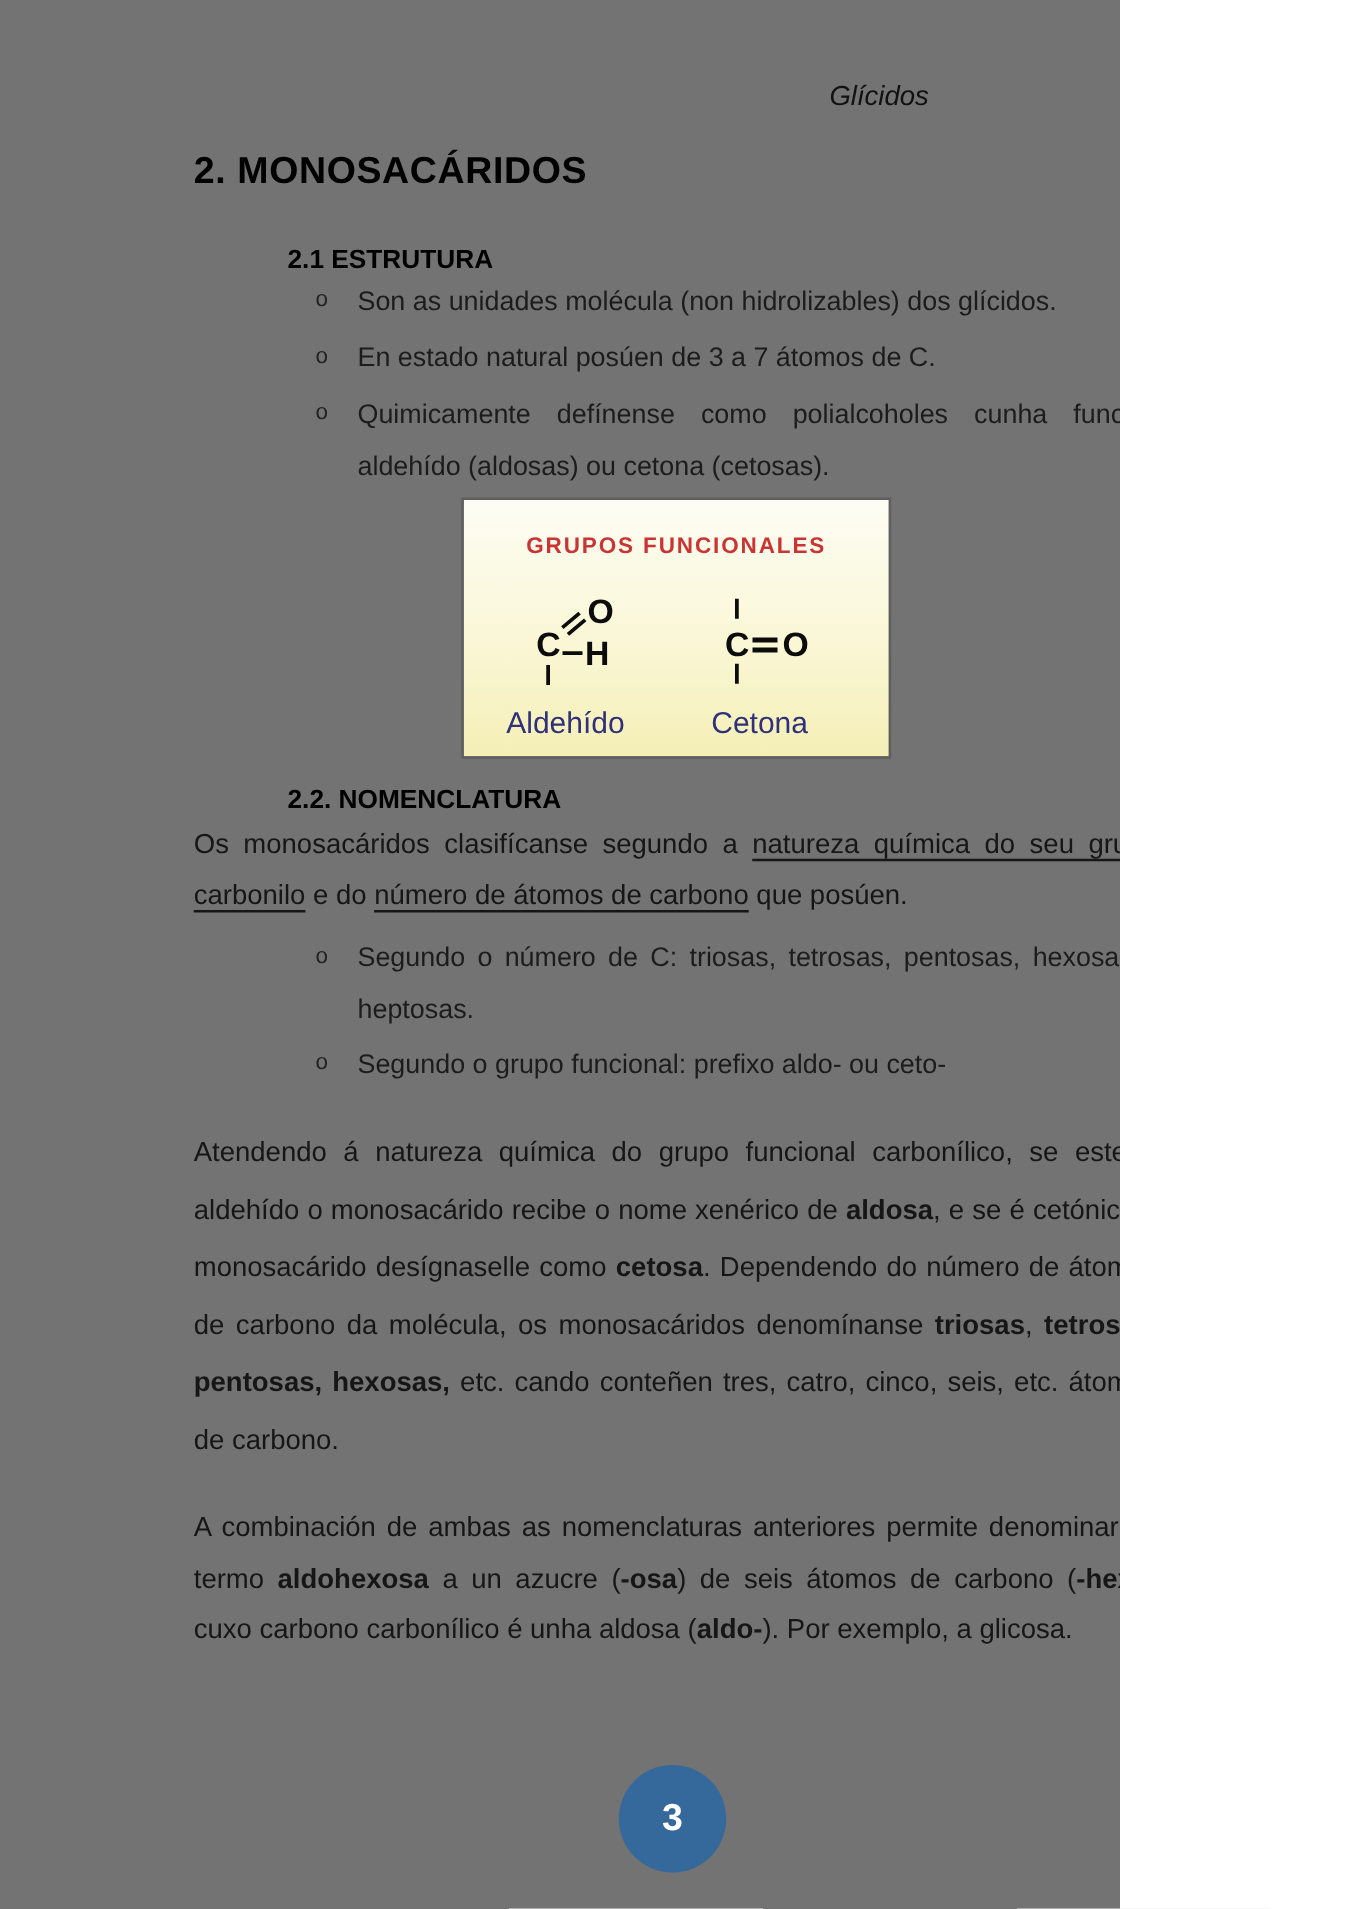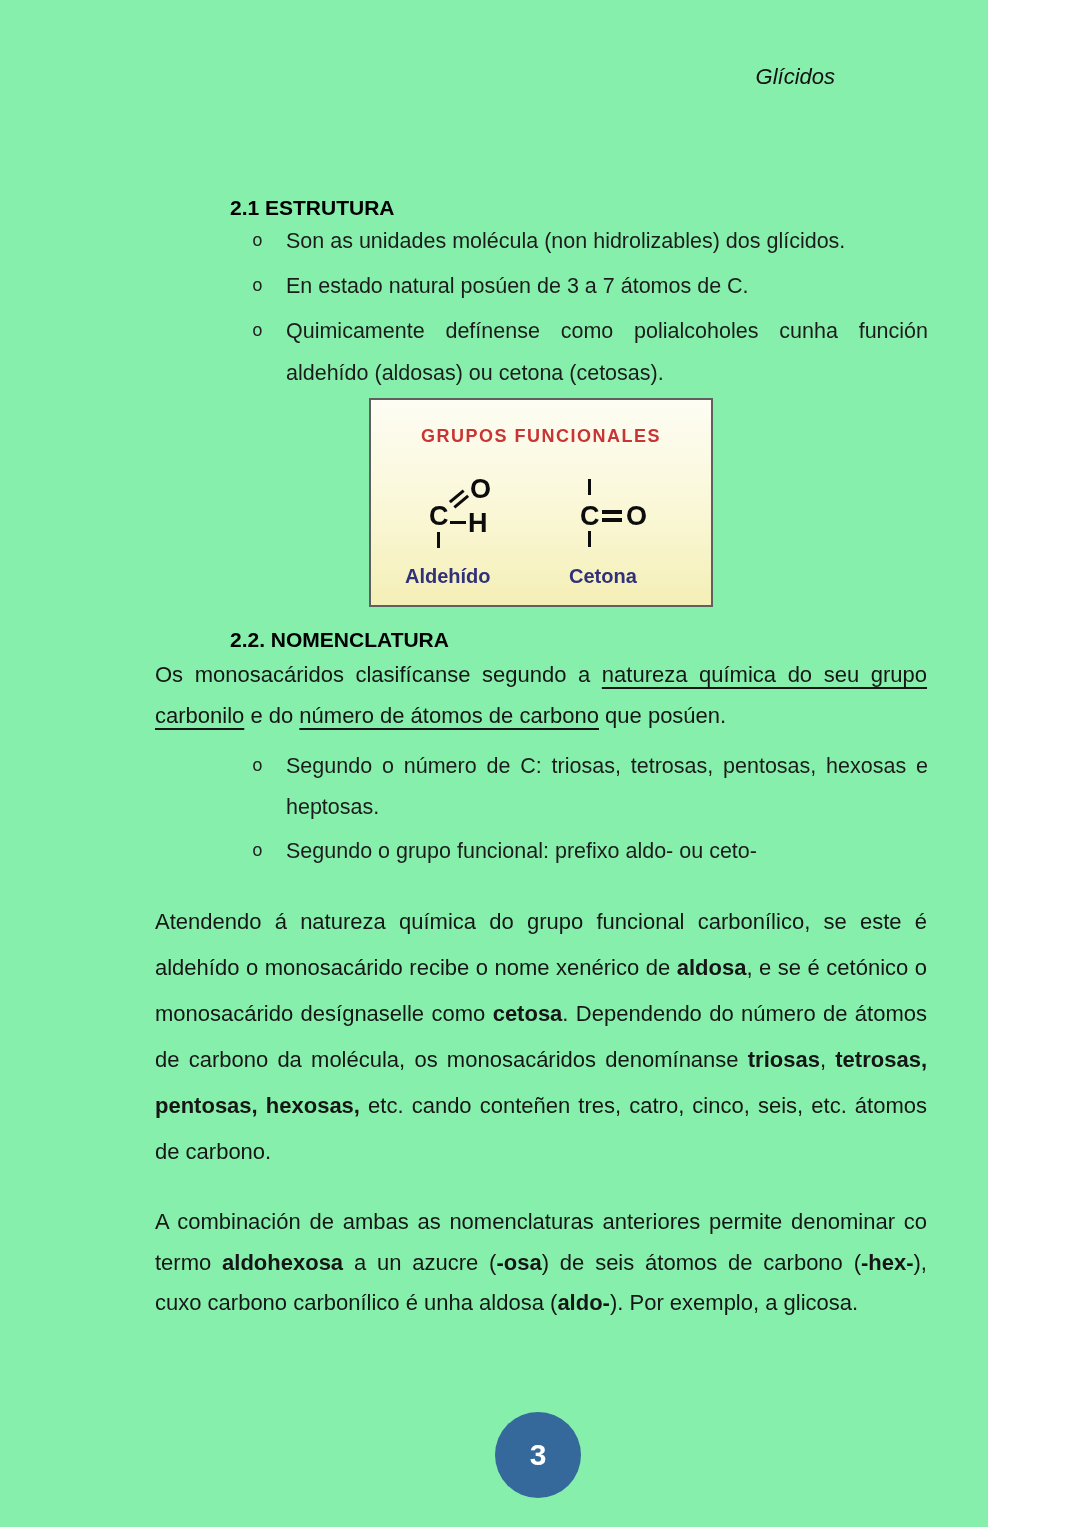--- a/index.html
+++ b/index.html
@@ -1,19 +1,19 @@
 <!DOCTYPE html>
 <html><head>
 <meta charset="utf-8">
 <style>
   html,body{margin:0;padding:0;background:#ffffff;}
   .page{
     position:relative;
-    width:988px;height:1527px;
-    background:#86efac;
+    width:896px;height:1527px;
+    background:#737373;
     font-family:"Liberation Sans","DejaVu Sans",sans-serif;
     color:#1c1c1c;
     overflow:hidden;
   }
   .hdr{
     position:absolute;top:64px;right:153px;
     font-style:italic;font-size:22px;color:#111;
   }
   .doc-title{
     position:absolute;top:120px;left:155px;
@@ -68,37 +68,38 @@
   }
   .bond{position:absolute;background:#0c0c0c;}
   .tick{width:3px;height:16px;}
   .hbond{width:16px;height:3px;}
   .dbl-diag{position:absolute;width:18px;height:12px;transform:rotate(-40deg);}
   .dbl-diag .bar{position:absolute;left:0;width:18px;height:3px;background:#0c0c0c;}
   .dbl-diag .bar.t{top:1px;}
   .dbl-diag .bar.bm{top:8px;}
   .eq-bar{width:20px;height:3.5px;}
   .figlabel{
-    position:absolute;font-size:20px;font-weight:700;
+    position:absolute;font-size:24px;font-weight:400;
   }
   
   .pagenum{
     position:absolute;left:495px;top:1412px;width:86px;height:86px;
     border-radius:50%;
     display:flex;align-items:center;justify-content:center;
     color:#ffffff;font-size:30px;font-weight:700;
   }
 </style>
 </head>
 <body>
 
 <div class="page">
 
   <div class="hdr">Glícidos</div>
 
+  <h1 class="doc-title" style="margin:0;">2. MONOSACÁRIDOS</h1>
 
   <h2 class="sec-head s1" style="margin:12px;">2.1 ESTRUTURA</h2>
 
   <ul class="blist l1">
     <li>
       <span class="mark">o</span>
       <span class="btxt"><span>Son as unidades molécula (non hidrolizables) dos glícidos.</span></span>
     </li>
     <li>
       <span class="mark">o</span>

